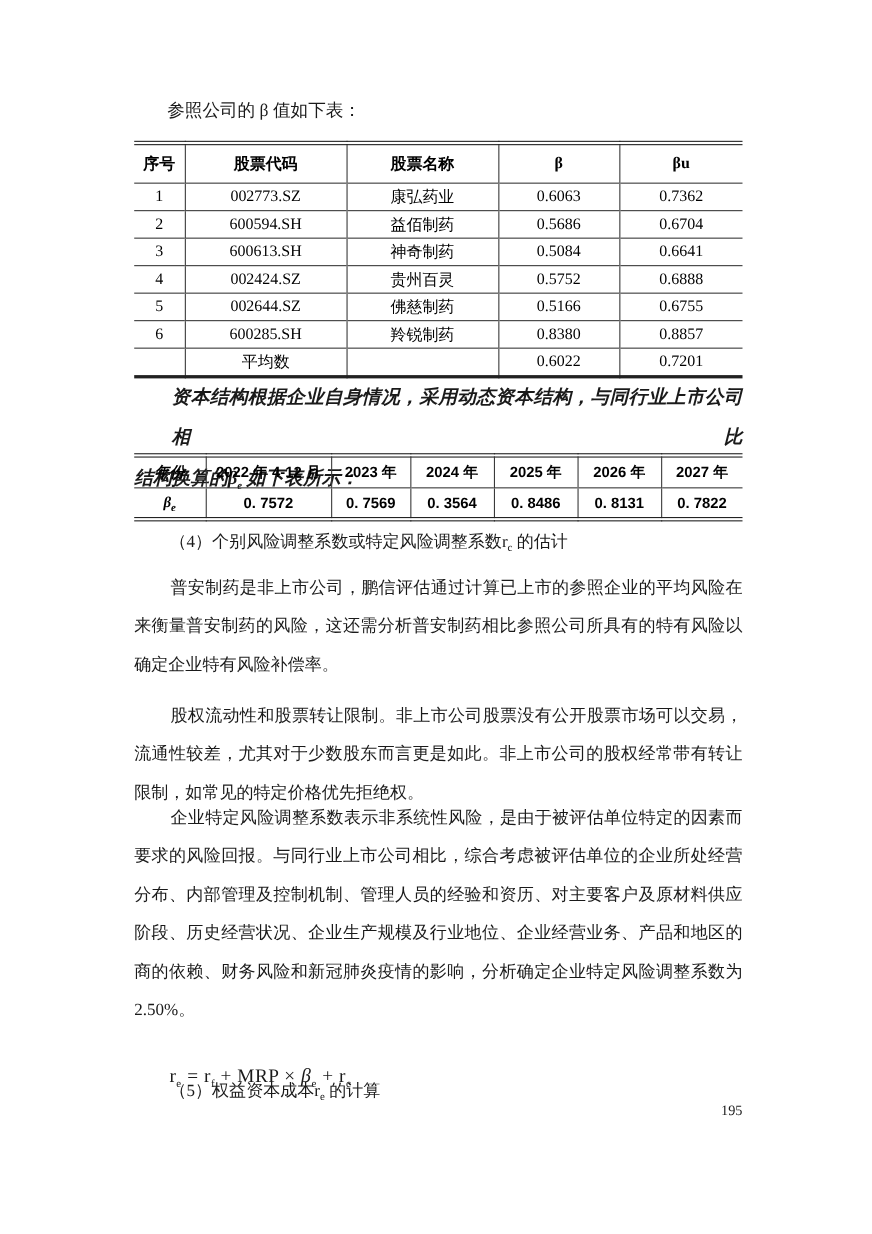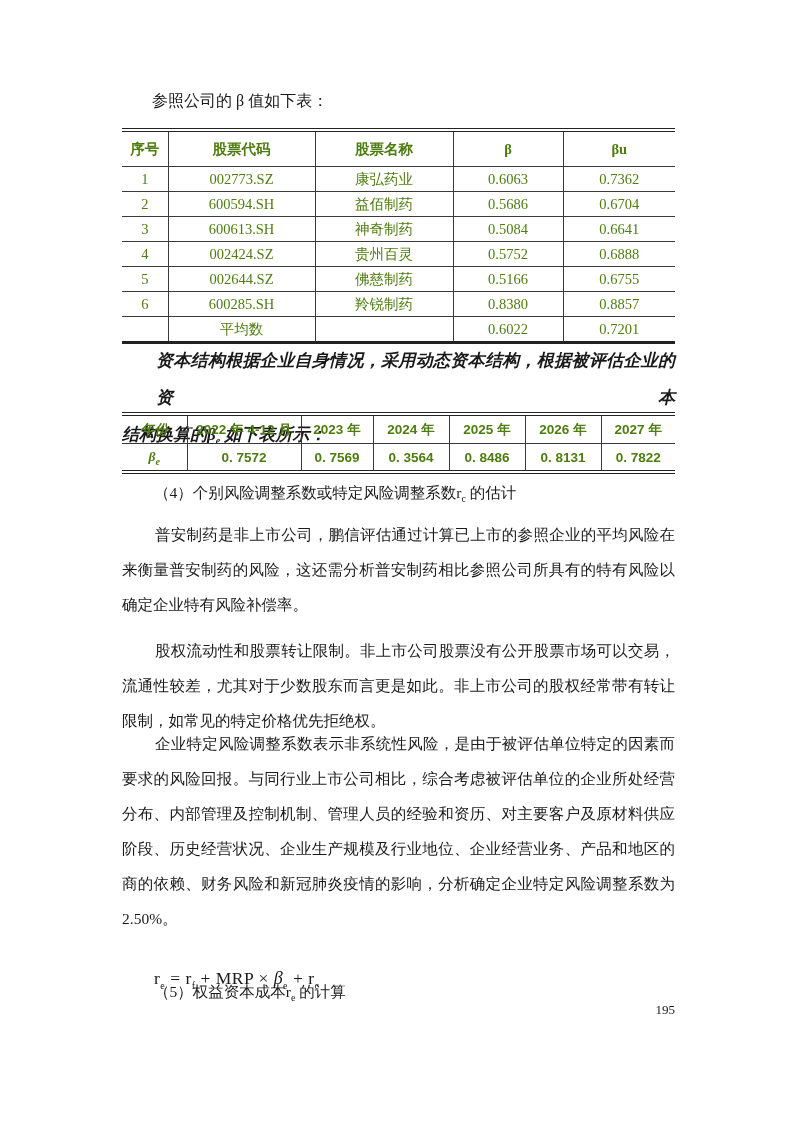--- a/index.html
+++ b/index.html
@@ -11,21 +11,21 @@
     color: #1a1a1a;
     overflow: hidden;
   }
   .block { position: absolute; left: 122px; width: 553px; }
 
   .title-line { top: 86px; font-size: 16px; line-height: 30px; padding-left: 30px; box-sizing: border-box; }
 
   
   table.doc-table {
     border-collapse: collapse; table-layout: fixed;
-    width: 553px; font-size: 14.5px; color: #4d7c0f;
+    width: 553px; font-size: 14.5px; color: #000000;
   }
   table.doc-table td { border-left: 1px solid #3a3a3a; text-align: center; vertical-align: middle; padding: 0 2px; overflow: hidden; }
   table.doc-table td:first-child { border-left: none; }
   table.doc-table tr { border-bottom: 1px solid #3a3a3a; }
   table.doc-table tr:last-child { border-bottom: none; }
 
   #beta-table { top: 128px; border-top: 4px double #222; border-bottom: 3px solid #222; }
   #beta-table tr.hdr td { height: 34px; font-weight: bold; }
   #beta-table tr.data td { height: 24px; }
 
@@ -124,21 +124,21 @@
     <td></td>
     <td>平均数</td>
     <td></td>
     <td>0.6022</td>
     <td>0.7201</td>
   </tr>
 </tbody>
   </table>
 
 <div class="block capital-para">
-  <div class="l1 jline">资本结构根据企业自身情况，采用动态资本结构，根据被评估企业的资本</div>
+  <div class="l1 jline">资本结构根据企业自身情况，采用动态资本结构，与同行业上市公司相比</div>
   <div class="l2"><span>结构换算的</span><span class="beta-i">β</span><sub class="s">e</sub><span> 如下表所示：</span></div>
 </div>
 
 <table class="doc-table block" id="betae-table">
   <colgroup>
     <col style="width:65px">
       <col style="width:114px">
       <col style="width:72px">
       <col style="width:76px">
       <col style="width:76px">

